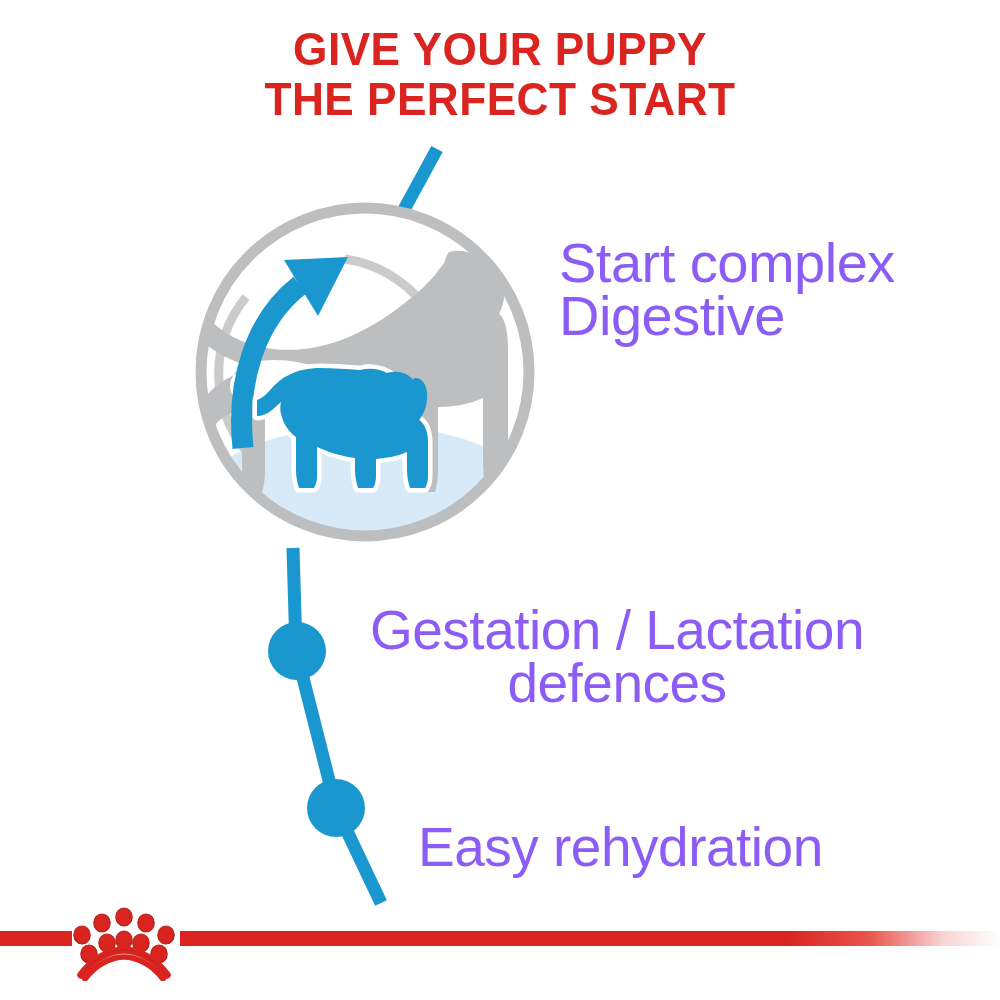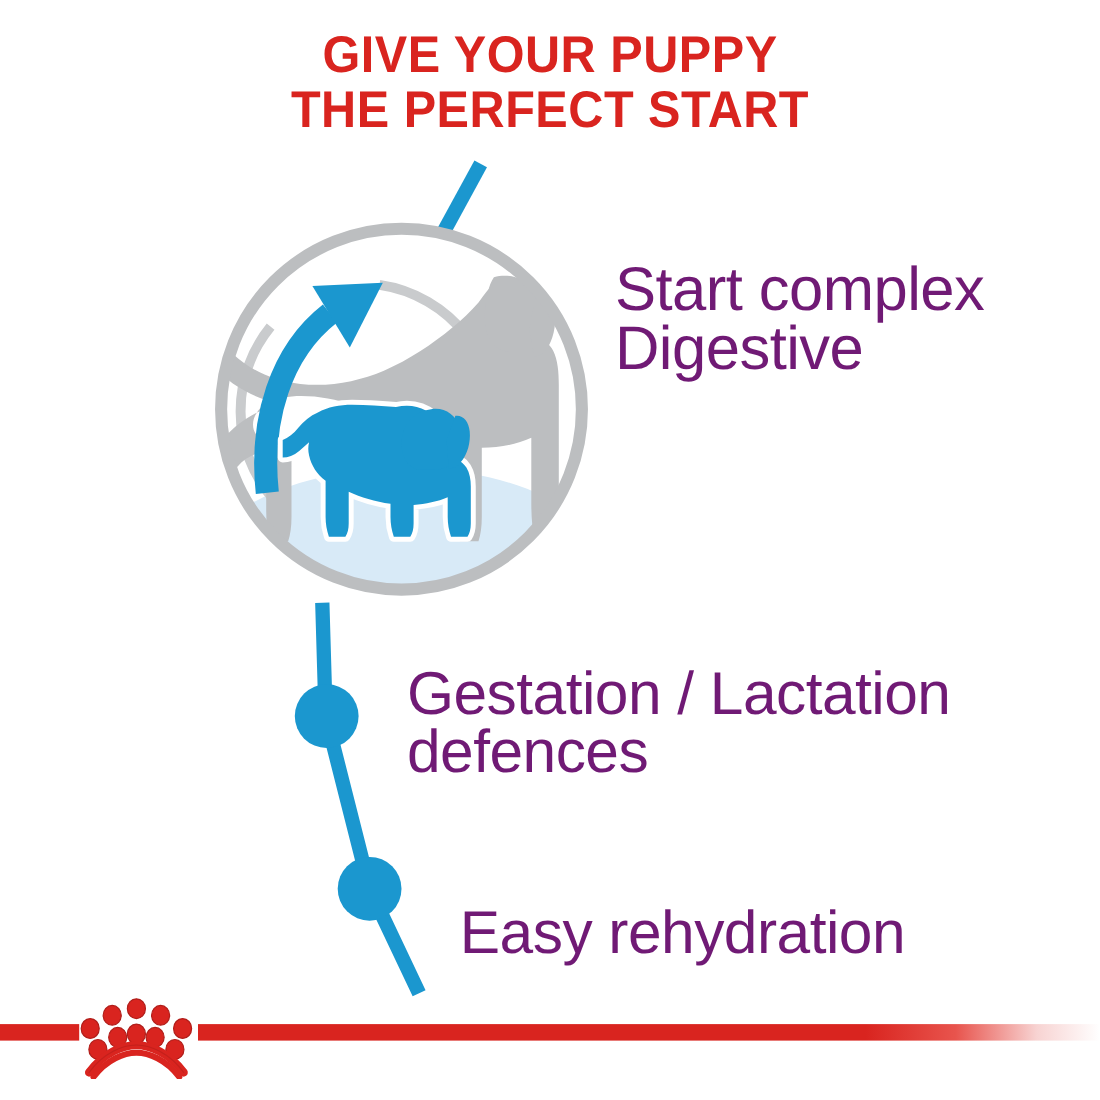--- a/index.html
+++ b/index.html
@@ -41,39 +41,40 @@
     transform-origin: 50% 0;
   }
   .headline .ln {
     display: block;
     white-space: nowrap;
   }
 
   
   .benefit {
     position: absolute;
-    color: #701a75;
+    color: #8b5cf6;
     font-family: "Liberation Sans", sans-serif;
     font-weight: normal;
     line-height: 0.98;
     letter-spacing: -0.5px;
   }
   .benefit .ln { display: block; white-space: nowrap; }
 
   #benefit-1 {
     left: 559px;
     top: 236px;
     font-size: 56px;
     line-height: 53px;
   }
   #benefit-2 {
     left: 370px;
     top: 604px;
     font-size: 55px;
     line-height: 53px;
+    text-align: center;
   }
   #benefit-3 {
     left: 418px;
     top: 783px;
     font-size: 55px;
     line-height: 53px;
     margin-top: 38px;
   }
 
   

